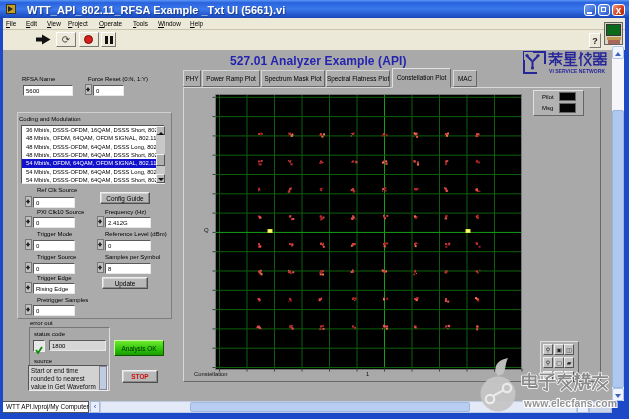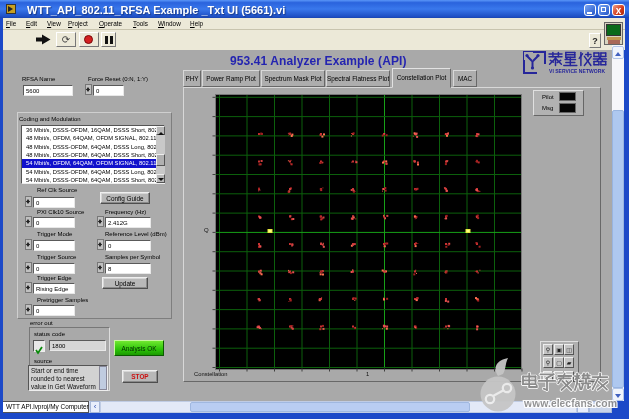--- a/index.html
+++ b/index.html
@@ -129,21 +129,21 @@
       <path d="M2,5 L4,8 L8,2" stroke="#0a8a0a" stroke-width="1.8" fill="none"></path>
     </svg></div>
 <div class="fld" style="left:49px;top:340px;width:57px;height:11px;background:#d6d6d6;">1800</div>
 <div class="lbl" style="left:34px;top:358px;">source</div>
 <div class="abs" style="left:28px;top:365px;width:80px;height:26px;background:#d2d2d2;border:1px solid;border-color:#555 #eee #eee #555;font-size:6.4px;line-height:7.8px;color:#111;padding:1px 0 0 2px;">Start or end time<br>rounded to nearest<br>value in Get Waveform</div>
 <div class="abs" style="left:99px;top:366px;width:8px;height:24px;background:#c0cce0;border:1px solid #889;"></div>
 
 <div class="abs" style="left:114px;top:340px;width:50px;height:16px;background:linear-gradient(180deg,#70e830,#2cc408 60%,#1a9a00);border:1px solid;border-color:#c8f8a0 #0a5a00 #0a5a00 #c8f8a0;font-size:6.4px;text-align:center;line-height:15px;color:#002a00;">Analysis OK</div>
 <div class="btn" style="left:122px;top:370px;width:36px;height:13px;line-height:12px;color:#cc1010;font-weight:bold;">STOP</div>
 
-<div class="abs" style="left:230px;top:54px;font-size:12px;font-weight:bold;color:#2424b0;white-space:nowrap;letter-spacing:0.1px;">953.41 Analyzer Example (API)</div>
+<div class="abs" style="left:230px;top:54px;font-size:12px;font-weight:bold;color:#2424b0;white-space:nowrap;letter-spacing:0.1px;">527.01 Analyzer Example (API)</div>
 <svg class="abs" style="left:0;top:0;" width="629" height="419">
  <g>
   <rect x="524" y="52" width="21" height="21" fill="none" stroke="#26269a" stroke-width="2"></rect>
   <rect x="524" y="52" width="9" height="8" fill="#a9a9a9" stroke="none"></rect>
   <rect x="537" y="64" width="9" height="10" fill="#a9a9a9" stroke="none"></rect>
   <path d="M527,56 L532,61 M538,56 L533,61 M532.5,61 L532.5,68" stroke="#26269a" stroke-width="2" fill="none"></path>
   <circle cx="527" cy="55.5" r="1.6" fill="#26269a"></circle>
       <circle cx="538" cy="55.5" r="1.6" fill="#26269a"></circle>
       <circle cx="532.5" cy="68" r="1.6" fill="#26269a"></circle>
   <line x1="549.0" y1="54.1" x2="562.0" y2="54.1" stroke="#26269a" stroke-width="1.5" stroke-linecap="round"></line>

